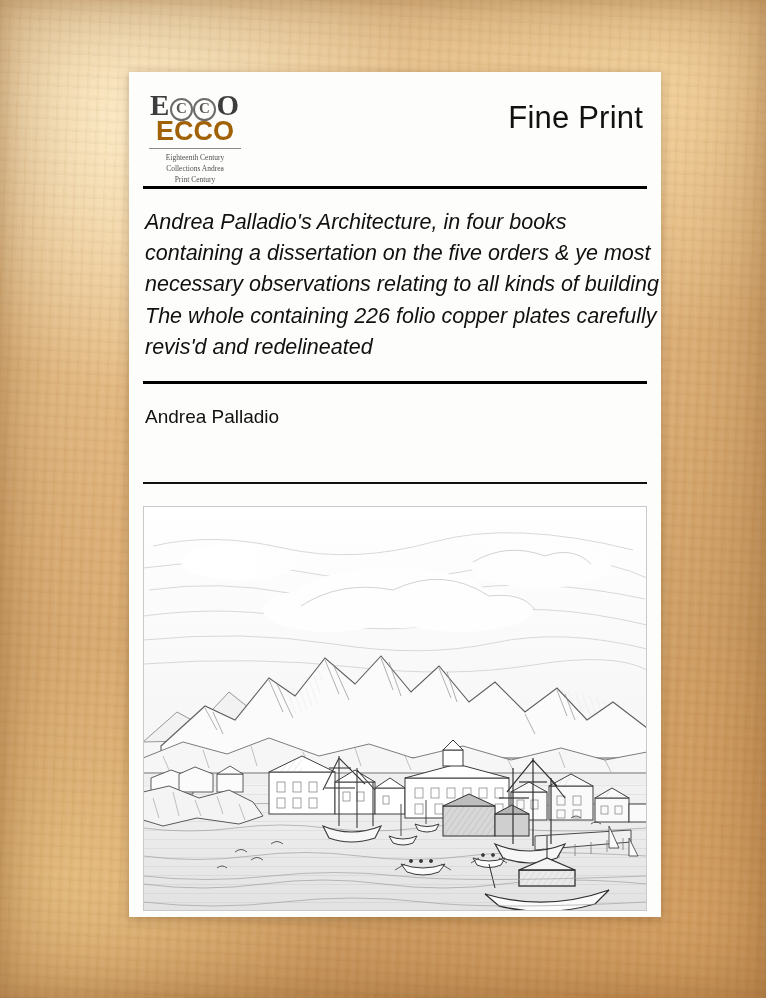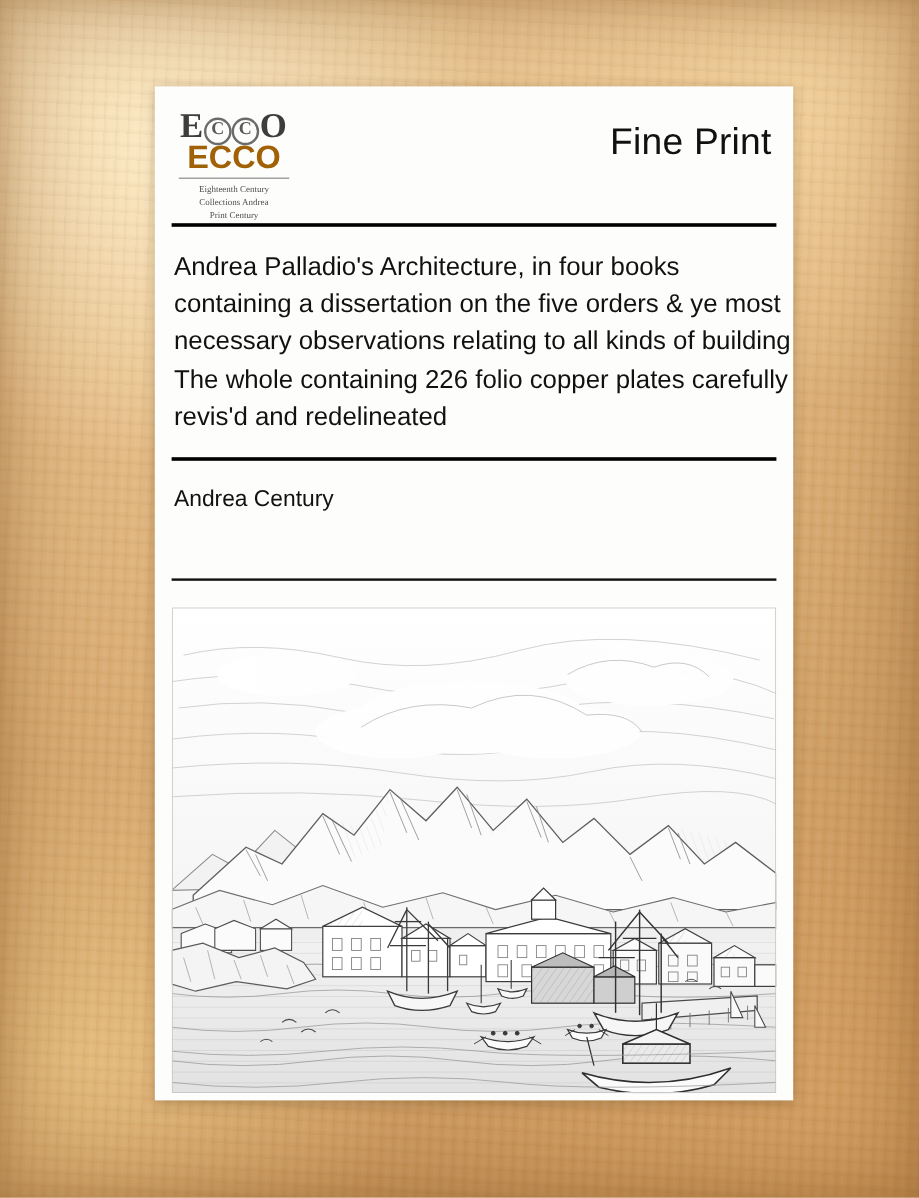--- a/index.html
+++ b/index.html
@@ -116,20 +116,21 @@
   .rule-thick {
     height: 3px;
     background: #000;
     margin: 0 14px;
   }
   .rule-thick.second { margin-top: 0; }
 
   
   .title-block {
     padding: 18px 0 18px 16px;
+    font-style: italic;
   }
   .title-text {
     font-size: 21.5px;
     line-height: 1.45;
     color: #111;
   }
 
   
   .author-block {
     padding: 22px 16px 20px 16px;
@@ -181,21 +182,21 @@
 
     <div class="rule-thick"></div>
 
     <div class="title-block">
       <div class="title-text">Andrea Palladio's Architecture, in four books containing a dissertation on the five orders &amp; ye most necessary observations relating to all kinds of building The whole containing 226 folio copper plates carefully revis'd and redelineated</div>
     </div>
 
     <div class="rule-thick second"></div>
 
     <div class="author-block">
-      <div class="author-text">Andrea Century</div>
+      <div class="author-text">Andrea Palladio</div>
     </div>
 
     <div class="rule-thin"></div>
 
     <div class="plate-wrap">
       <svg width="504" height="405" viewBox="0 0 504 405" xmlns="http://www.w3.org/2000/svg">
         <defs>
           <linearGradient id="sky" x1="0" y1="0" x2="0" y2="1">
             <stop offset="0%" stop-color="#ffffff"></stop>
             <stop offset="70%" stop-color="#f4f4f4"></stop>

